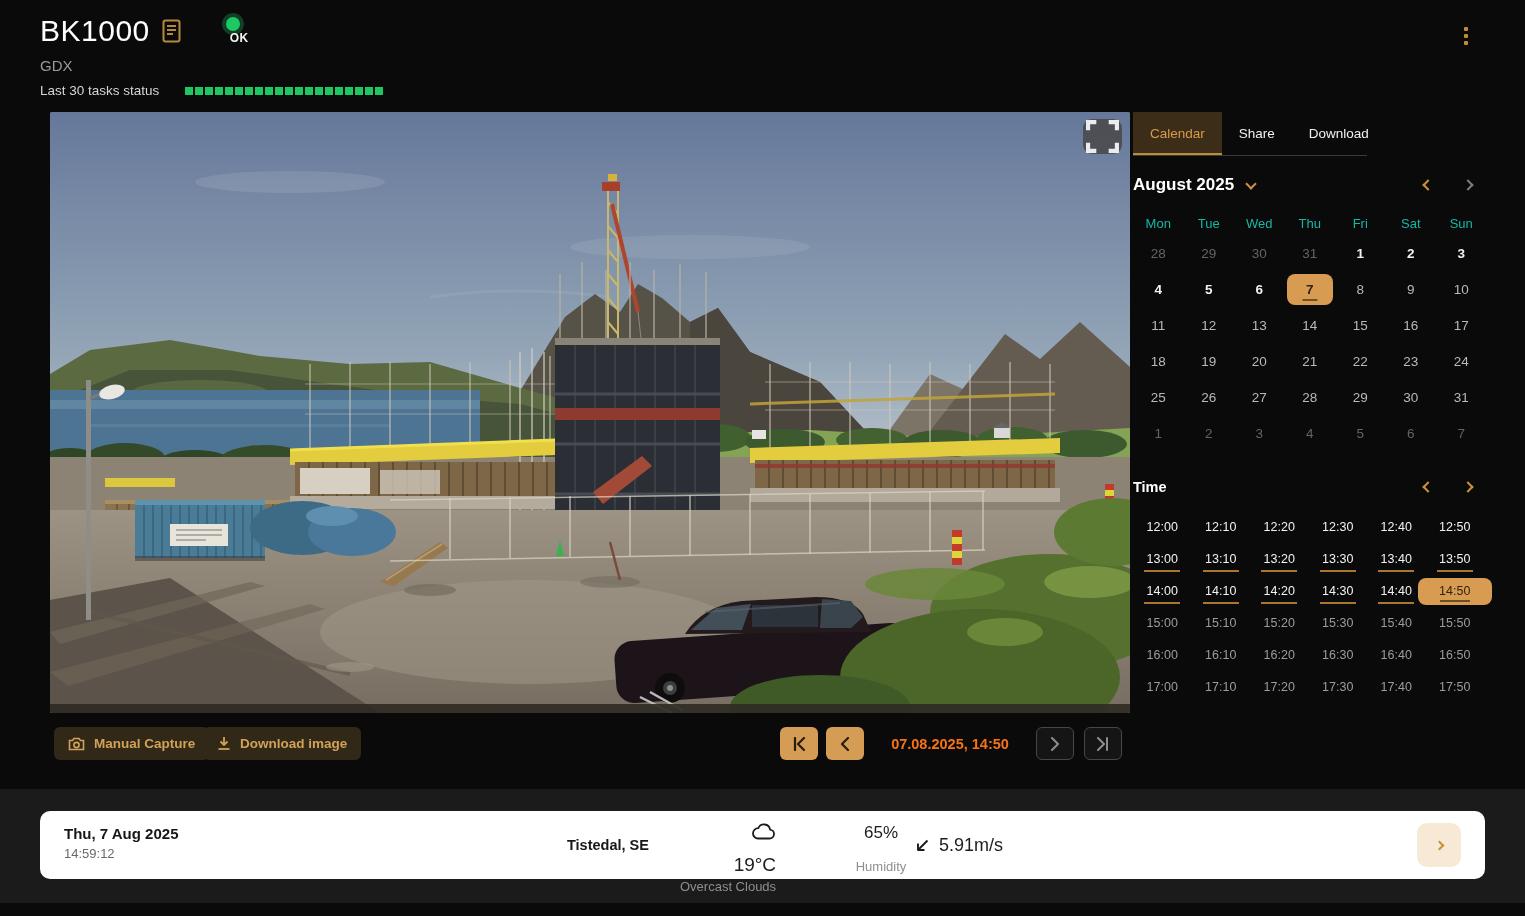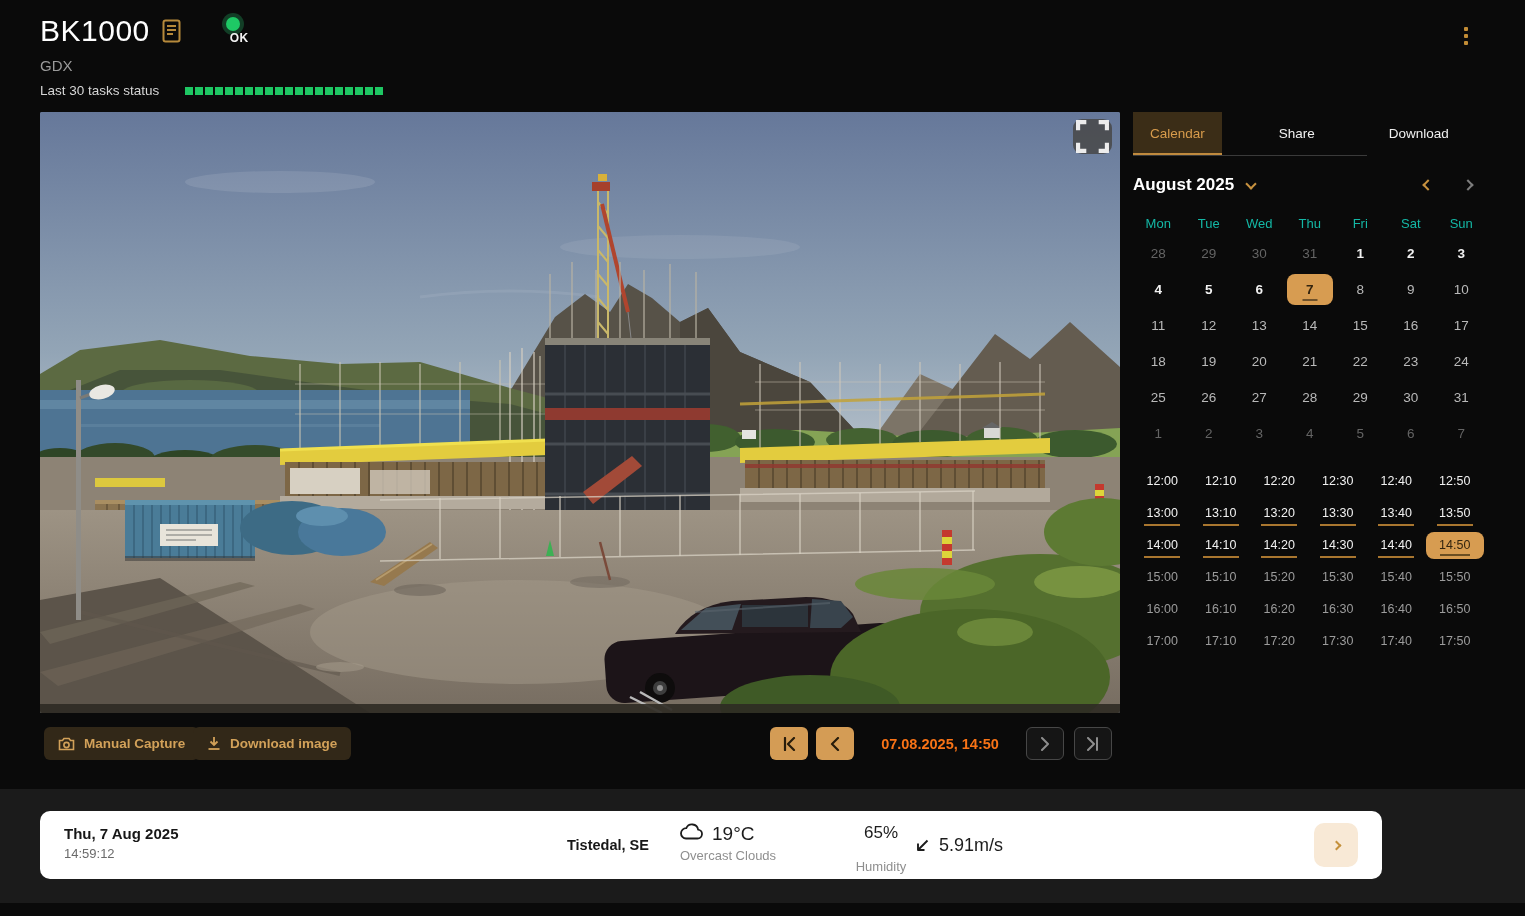--- a/index.html
+++ b/index.html
@@ -18,21 +18,21 @@
   .subtitle { margin-top:9px; font-size:15px; color:#9a9a9a; }
   .tasks-row { margin-top:9px; display:flex; align-items:center; }
   .tasks-lbl { font-size:13.5px; color:#d6d6d6; }
   .squares { display:flex; gap:2px; margin-left:26px; }
   .sq { width:8px; height:8px; background:#1ec763; }
   .kebab { position:absolute; left:1459px; top:24px; width:14px; height:24px; display:flex; flex-direction:column;
            align-items:center; justify-content:center; gap:3px; cursor:pointer; background:none; border:none; }
   .kebab i { width:4px; height:4px; background:#c28c35; border-radius:1px; }
 
   
-  .viewer { position:absolute; left:40px; top:112px; width:1024px; }
+  .viewer { position:absolute; left:50px; top:112px; width:1024px; }
   .photo { position:relative; width:1080px; height:601px; background:#6f82a0; border-radius:2px; overflow:hidden; }
   .photo svg { display:block; width:100%; height:100%; }
   .fs-btn { position:absolute; top:7px; right:8px; width:39px; height:35px; border:none; border-radius:9px;
             background:rgba(72,72,72,.85); display:flex; align-items:center; justify-content:center; cursor:pointer; }
 
   .controls { position:relative; margin-top:14px; height:34px; }
   .btn-tan { position:absolute; top:0; height:33px; display:flex; align-items:center; gap:9px; padding:0 14px;
              background:#322818; border:none; border-radius:6px; color:#d2a159; font-size:13.5px; font-weight:700;
              font-family:"Liberation Sans", sans-serif; cursor:pointer; }
   .btn-capture { left:4px; }
@@ -41,21 +41,21 @@
   .nav-btn { width:38px; height:33px; border-radius:6px; display:flex; align-items:center; justify-content:center;
              cursor:pointer; border:none; }
   .nav-gold { background:#d49c55; }
   .nav-gold + .nav-gold { margin-left:8px; }
   .nav-dark { background:#151515; border:1px solid #474747; }
   .nav-dark + .nav-dark { margin-left:10px; }
   .ts { width:132px; margin:0 20px; text-align:center; font-size:14.5px; font-weight:700; color:#f97316; }
 
   
   .sidebar { position:absolute; left:1133px; top:112px; width:362px; }
-  .tabs { display:flex; width:234px; border-bottom:1px solid #3a3a3a;gap:40px; }
+  .tabs { display:flex; width:234px; border-bottom:1px solid #3a3a3a; }
   .tab { height:43px; line-height:43px; padding:0 17px; font-size:13.5px; color:#f0f0f0; cursor:pointer; }
   .tab.active { background:#3b2d17; color:#d89c4c; box-shadow:inset 0 -2px 0 #c08a3e; }
   .month-row { margin-top:16px; height:26px; display:flex; align-items:center; }
   .month-lbl { font-size:17px; font-weight:700; color:#fff; }
   .chev { display:inline-block; width:8px; height:8px; border-left:2px solid #c8923f; border-bottom:2px solid #c8923f; }
   .chev.down { transform:rotate(-45deg); margin-left:13px; margin-top:-3px; }
   .chev.left { transform:rotate(45deg); }
   .chev.right { transform:rotate(-135deg); }
   .chev.gray { border-color:#7d7d7d; }
   .mini-nav { margin-left:auto; margin-right:18px; display:flex; gap:22px; }
@@ -75,35 +75,35 @@
   .time-head { margin-top:26px; height:20px; display:flex; align-items:center; }
   .time-lbl { font-size:14.5px; font-weight:700; color:#fff; }
   .time-grid { margin-top:14px; display:grid; grid-template-columns:repeat(6,58.5px); grid-auto-rows:32px;
                place-items:center; font-size:12.5px; }
   .slot { position:relative; cursor:pointer; }
   .slot.bright { color:#f1f1f1; }
   .slot.marked { color:#f1f1f1; }
   .slot.marked::after { content:""; position:absolute; left:50%; transform:translateX(-50%); bottom:-6px;
                         width:36px; height:2px; background:#a9762f; }
   .slot.dim { color:#9c9c9c; }
-  .slot.selected { width:58px; height:27px; background:#d79c51; border-radius:8px; color:#33240f;
+  .slot.selected { width:74px; height:27px; background:#d79c51; border-radius:8px; color:#33240f;
                    display:flex; align-items:center; justify-content:center; }
   .slot.selected::after { content:""; position:absolute; left:50%; transform:translateX(-50%); bottom:3px;
                           width:30px; height:2px; background:#6b4e22; }
 
   
   .footer-strip { position:absolute; left:0; top:789px; width:1525px; height:114px; background:#1b1b1b; }
-  .footer-card { position:absolute; left:40px; top:22px; width:1342px; height:68px; background:#ffffff;
+  .footer-card { position:absolute; left:40px; top:22px; width:1445px; height:68px; background:#ffffff;
                  border-radius:10px; color:#171717; }
   .f-date { position:absolute; left:24px; top:14px; }
   .f-date-main { font-size:15px; font-weight:700; color:#171717; }
   .f-date-time { margin-top:4px; font-size:13px; color:#6a6a6a; }
   .f-loc { position:absolute; left:527px; top:26px; font-size:14.5px; font-weight:700; }
   .f-weather { position:absolute; left:640px; top:12px; }
-  .f-weather-top { display:flex; align-items:flex-start; gap:8px; }
+  .f-weather-top { display:flex; align-items:flex-end; gap:14px;flex-direction:column; }
   .f-temp { font-size:19px; color:#1c1c1c; }
   .f-cond { margin-top:3px; font-size:13px; color:#8f8f8f; }
   .f-hum { position:absolute; left:771px; top:12px; width:140px; text-align:center; }
   .f-hum-val { font-size:17px; color:#1c1c1c; }
   .f-hum-lbl { margin-top:16px; font-size:13px; color:#8f8f8f; }
   .f-wind { position:absolute; left:875px; top:24px; display:flex; align-items:center; gap:9px; }
   .f-wind-val { font-size:18px; color:#1c1c1c; }
   .f-next { position:absolute; right:24px; top:12px; width:44px; height:44px; border:none; border-radius:10px;
             background:#f8e9d6; display:flex; align-items:center; justify-content:center; cursor:pointer; }
   .f-next .chev { border-color:#c5913d; width:7px; height:7px; }
@@ -453,20 +453,31 @@
         <span class="cell future">31</span>
         <span class="cell muted">1</span>
         <span class="cell muted">2</span>
         <span class="cell muted">3</span>
         <span class="cell muted">4</span>
         <span class="cell muted">5</span>
         <span class="cell muted">6</span>
         <span class="cell muted">7</span>
       </div>
 
+    <div class="time-head">
+      <span class="time-lbl">Time</span>
+      <span class="mini-nav">
+        <button class="mini-btn">
+            <span class="chev left"></span>
+          </button>
+        <button class="mini-btn">
+            <span class="chev right"></span>
+          </button>
+      </span>
+    </div>
 
     <div class="time-grid">
 
     <span class="slot bright">12:00</span>
         <span class="slot bright">12:10</span>
         <span class="slot bright">12:20</span>
         <span class="slot bright">12:30</span>
         <span class="slot bright">12:40</span>
         <span class="slot bright">12:50</span>
         <span class="slot marked">13:00</span>

